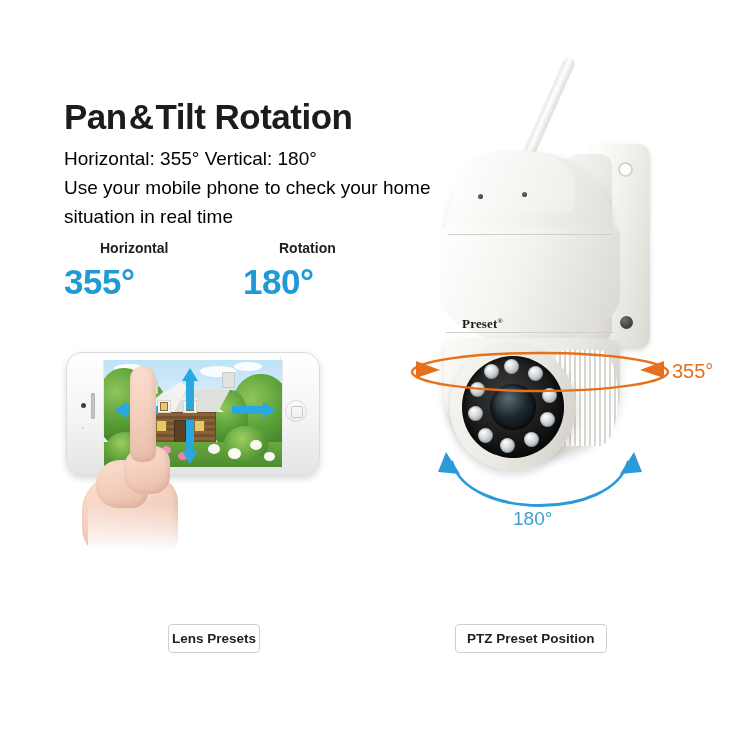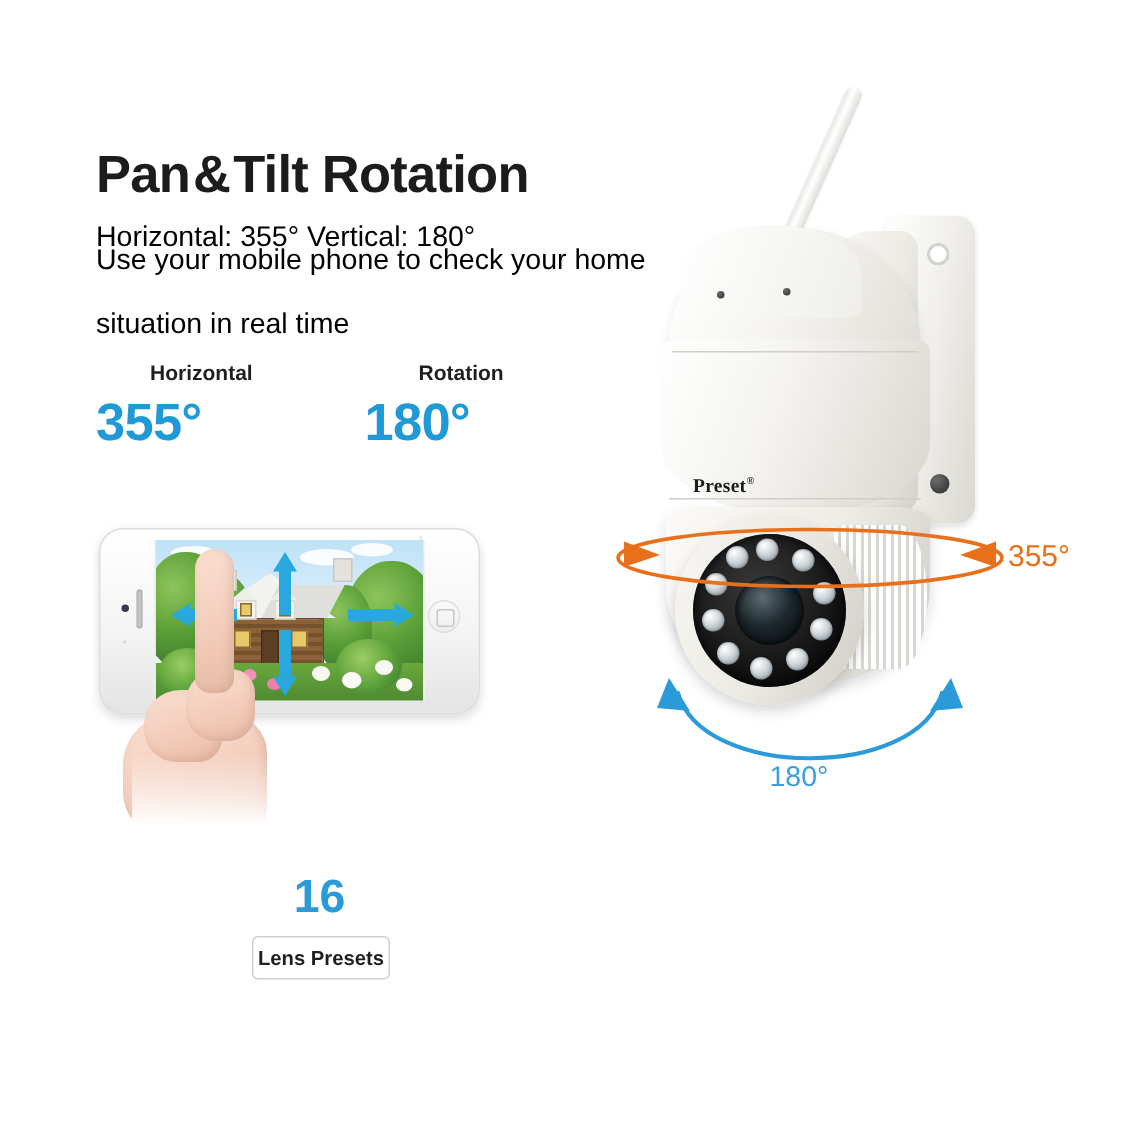--- a/index.html
+++ b/index.html
@@ -18,21 +18,21 @@
     font-size:35px; font-weight:bold; color:#1c1c1c;
     letter-spacing:-0.5px; white-space:nowrap;
   }
   .heading .amp { font-weight:bold; padding:0 2px; }
 
   .sub {
     position:absolute; left:64px;
     font-size:19px; color:#000000; white-space:nowrap;
   }
   .sub1 { top:148px; }
-  .sub2 { top:163px; }
+  .sub2 { top:177px; }
   .sub3 { top:206px; }
 
   
   .stat-label {
     position:absolute; font-size:14px; font-weight:bold; color:#1f1f1f;margin-left:36px;
   }
   .stat-value {
     position:absolute; font-size:35px; font-weight:bold; color:#1f9ad6;
     letter-spacing:-0.5px;
   }
@@ -380,16 +380,16 @@
     <polygon points="664,361 640,370 664,378" fill="#e8701a"></polygon>
 
     <path d="M 452,462 C 468,520 612,520 628,462" fill="none" stroke="#2b9ad9" stroke-width="2.8" stroke-linecap="round"></path>
     <polygon points="446,452 460,474 438,472" fill="#2b9ad9"></polygon>
     <polygon points="634,452 642,472 620,474" fill="#2b9ad9"></polygon>
   </svg>
 
   <div class="orbit-label" style="left:672px; top:360px;">355°</div>
   <div class="arc-label" style="left:513px; top:508px;">180°</div>
 
-  <div class="bstat-value b1-value">16</div>
   <div class="bstat-box b1-box">Lens Presets</div>
+  <div class="bstat-box b2-box">PTZ Preset Position</div>
 
 </div>
 
 </body></html>

